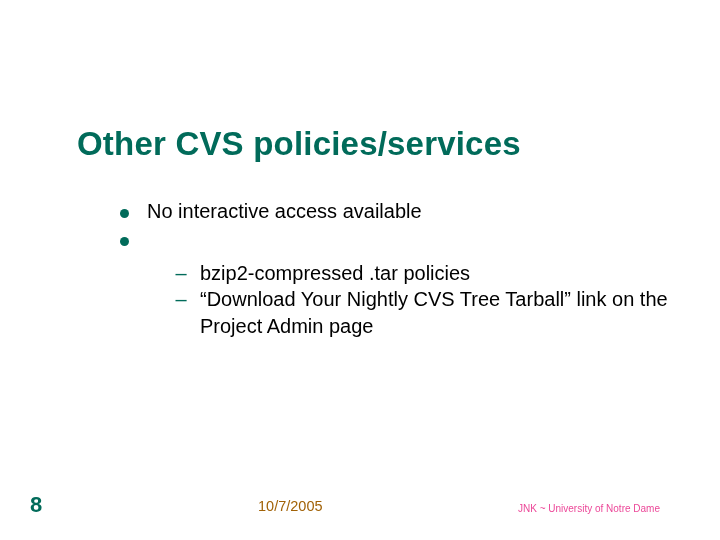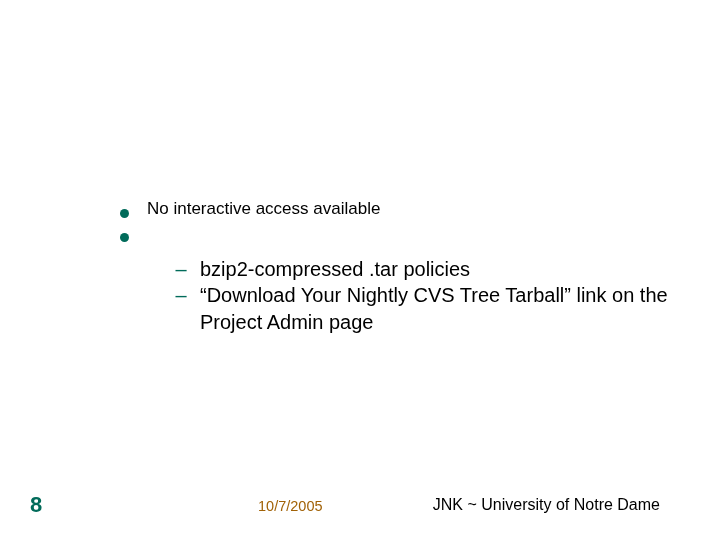--- a/index.html
+++ b/index.html
@@ -29,21 +29,21 @@
   }
   .body {
     position: absolute;
     left: 120px;
     top: 198px;
     width: 550px;
   }
   .l1 {
     display: flex;
     align-items: flex-start;
-    font-size: 17px;
+    font-size: 20px;
     line-height: 1.3;
     color: #000;
     margin-bottom: 2px;
   }
   .l1 .bullet {
     width: 9px;
     height: 9px;
     border-radius: 50%;
     background: #016b5a;
     flex: 0 0 auto;
@@ -84,30 +84,31 @@
     position: absolute;
     left: 258px;
     bottom: 26px;
     font-size: 14.5px;
     color: #a16207;
   }
   .footer-attr {
     position: absolute;
     right: 60px;
     bottom: 26px;
-    font-size: 16px;
-    color: #000000;
+    font-size: 10px;
+    color: #ec4899;
     margin-top: 19px;
   }
 </style>
 </head>
 <body>
 
 <div class="slide">
 
+  <div class="title">Other CVS policies/services</div>
 
   <div class="body">
     <div class="l1">
       <span class="bullet"></span>
       <span>No interactive access available</span>
     </div>
     <div class="l1">
       <span class="bullet"></span>
     </div>
 

